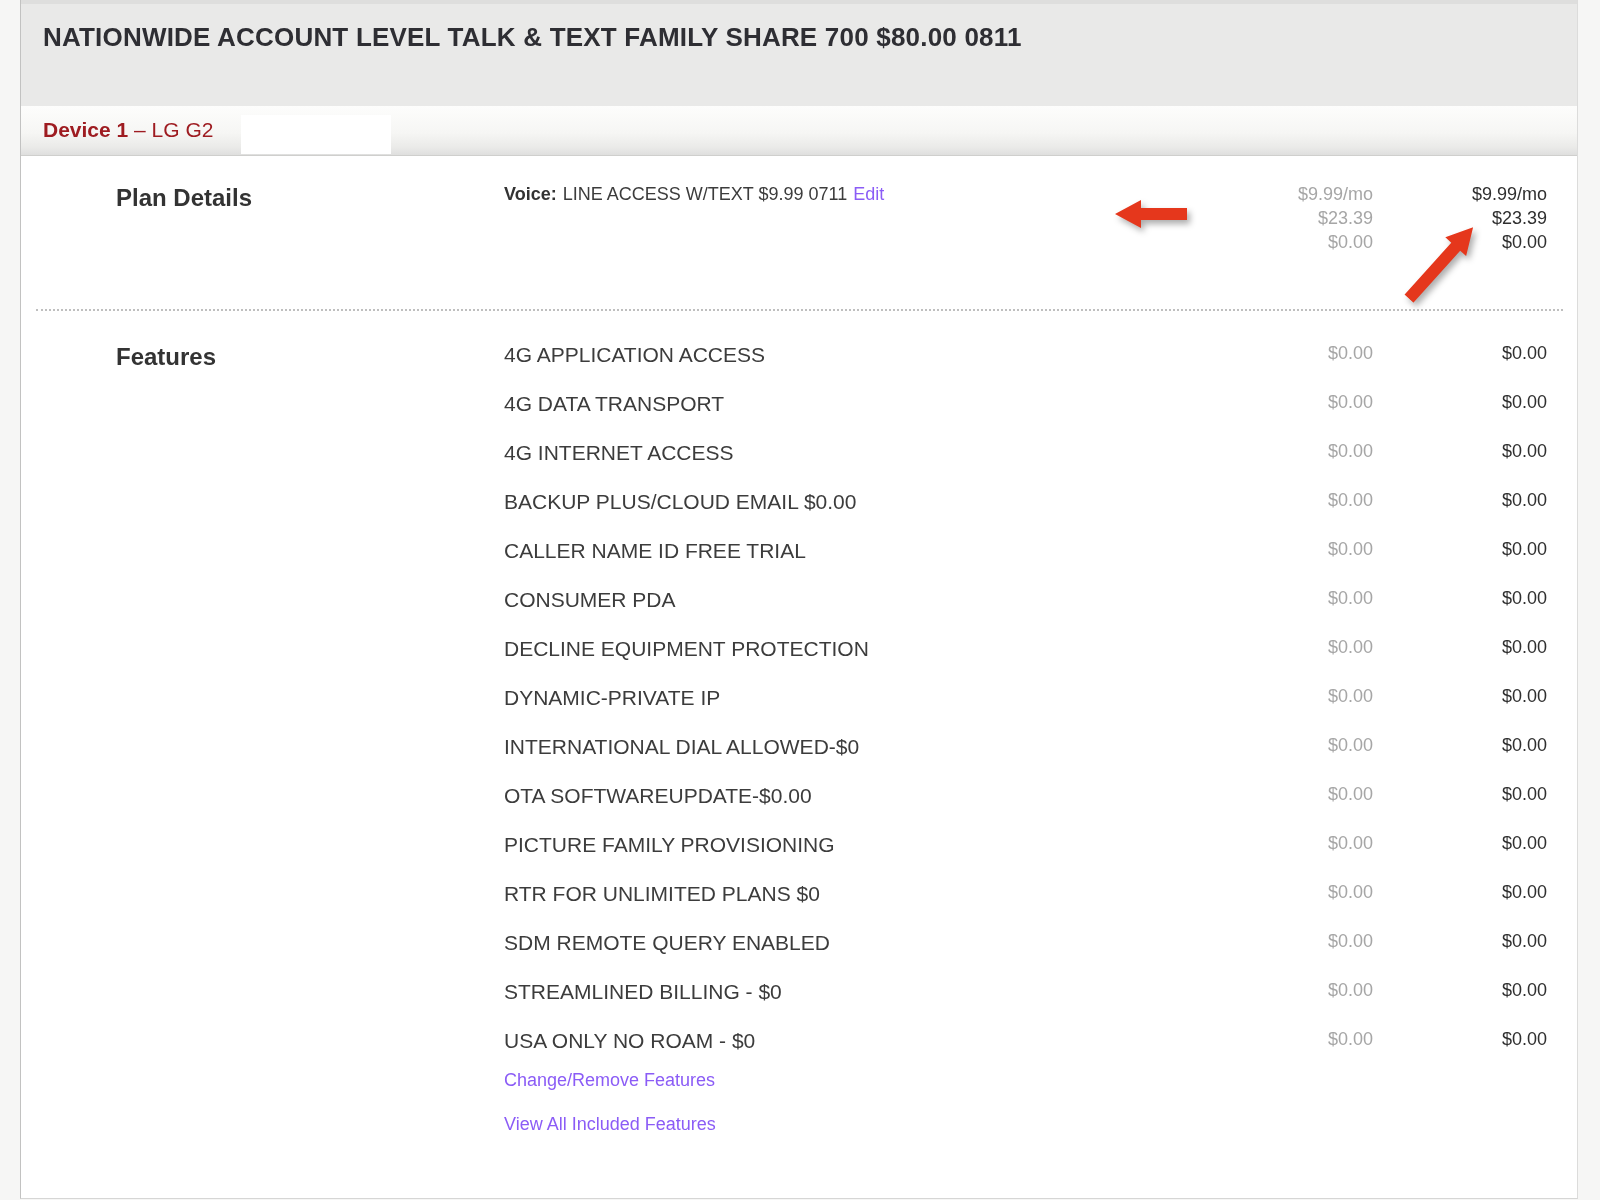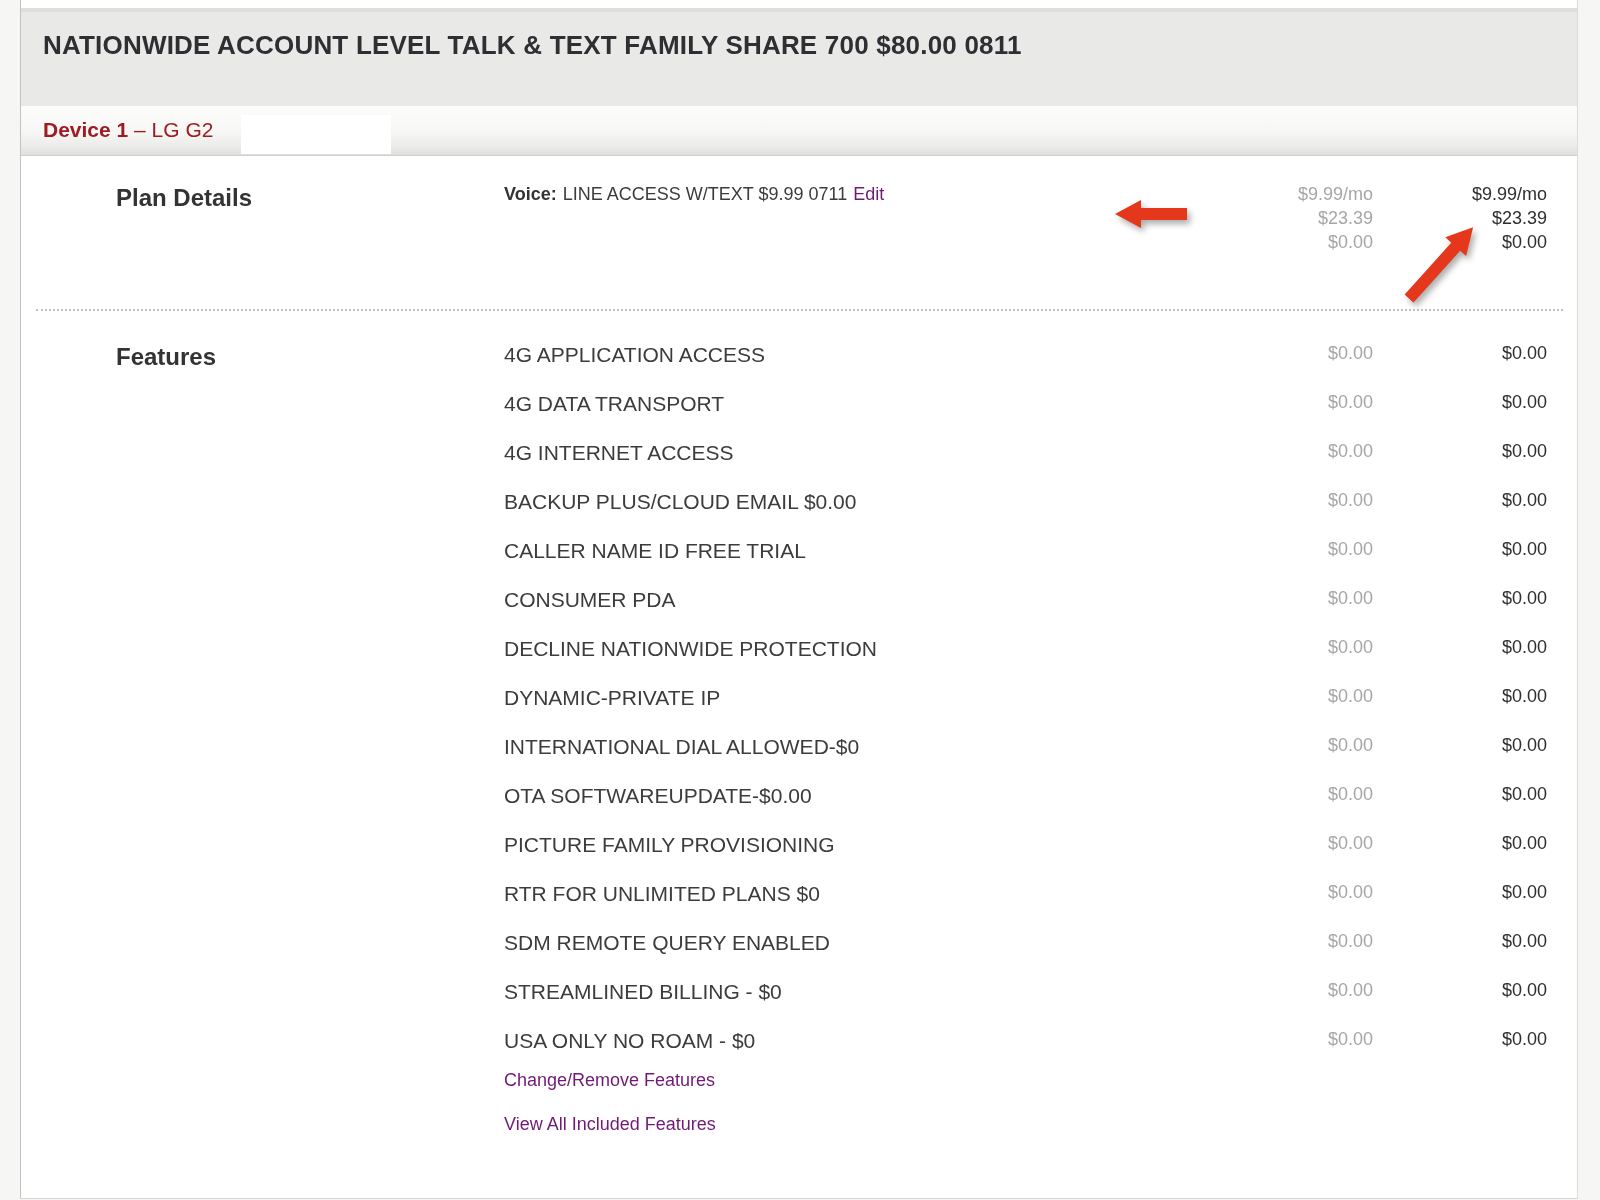--- a/index.html
+++ b/index.html
@@ -12,21 +12,21 @@
   .panel{
     position:absolute;left:20px;top:0;width:1558px;height:1199px;
     background:#ffffff;
     border-left:1px solid #c2c2c1;
     border-right:1px solid #dcdcdb;
     border-bottom:1px solid #d6d6d5;
     box-sizing:border-box;
   }
   
   .hdr{
-    position:absolute;left:0;top:8px;width:100%;height:128px;
+    position:absolute;left:0;top:0;width:100%;height:128px;
     background:linear-gradient(180deg,#dededd 0,#dededd 4px,#e9e9e8 4px);
     box-sizing:border-box;
   }
   .hdr-title{
     position:absolute;left:22px;top:22px;
     font-size:26px;font-weight:bold;color:#2e2e33;letter-spacing:0.2px;
     white-space:nowrap;
   }
   
   .devrow{
@@ -48,21 +48,21 @@
   .section-label{
     position:absolute;left:95px;
     font-size:24px;font-weight:bold;color:#333333;white-space:nowrap;
   }
   .plan-lines{
     position:absolute;left:483px;top:182px;
     font-size:18px;color:#3c3c3c;line-height:24px;white-space:nowrap;
   }
   .plan-lines b{color:#333;margin-right:6px;}
   .plan-lines .ln{height:24px;}
-  a.blue-link{color:#701a75;text-decoration:none;cursor:pointer;}
+  a.blue-link{color:#8b5cf6;text-decoration:none;cursor:pointer;}
   .edit-link{margin-left:6px;}
   .price-col{
     position:absolute;top:182px;
     font-size:18px;line-height:24px;text-align:right;white-space:nowrap;
   }
   .price-col div{height:24px;}
   .col-old{right:204px;color:#a6a6a6;}
   .col-new{right:30px;color:#2f2f2f;}
   
   .dotsep{
@@ -163,21 +163,21 @@
       <span class="fname">CALLER NAME ID FREE TRIAL</span>
       <span class="pold">$0.00</span>
       <span class="pnew">$0.00</span>
     </div>
     <div class="frow">
       <span class="fname">CONSUMER PDA</span>
       <span class="pold">$0.00</span>
       <span class="pnew">$0.00</span>
     </div>
     <div class="frow">
-      <span class="fname">DECLINE NATIONWIDE PROTECTION</span>
+      <span class="fname">DECLINE EQUIPMENT PROTECTION</span>
       <span class="pold">$0.00</span>
       <span class="pnew">$0.00</span>
     </div>
     <div class="frow">
       <span class="fname">DYNAMIC-PRIVATE IP</span>
       <span class="pold">$0.00</span>
       <span class="pnew">$0.00</span>
     </div>
     <div class="frow">
       <span class="fname">INTERNATIONAL DIAL ALLOWED-$0</span>

